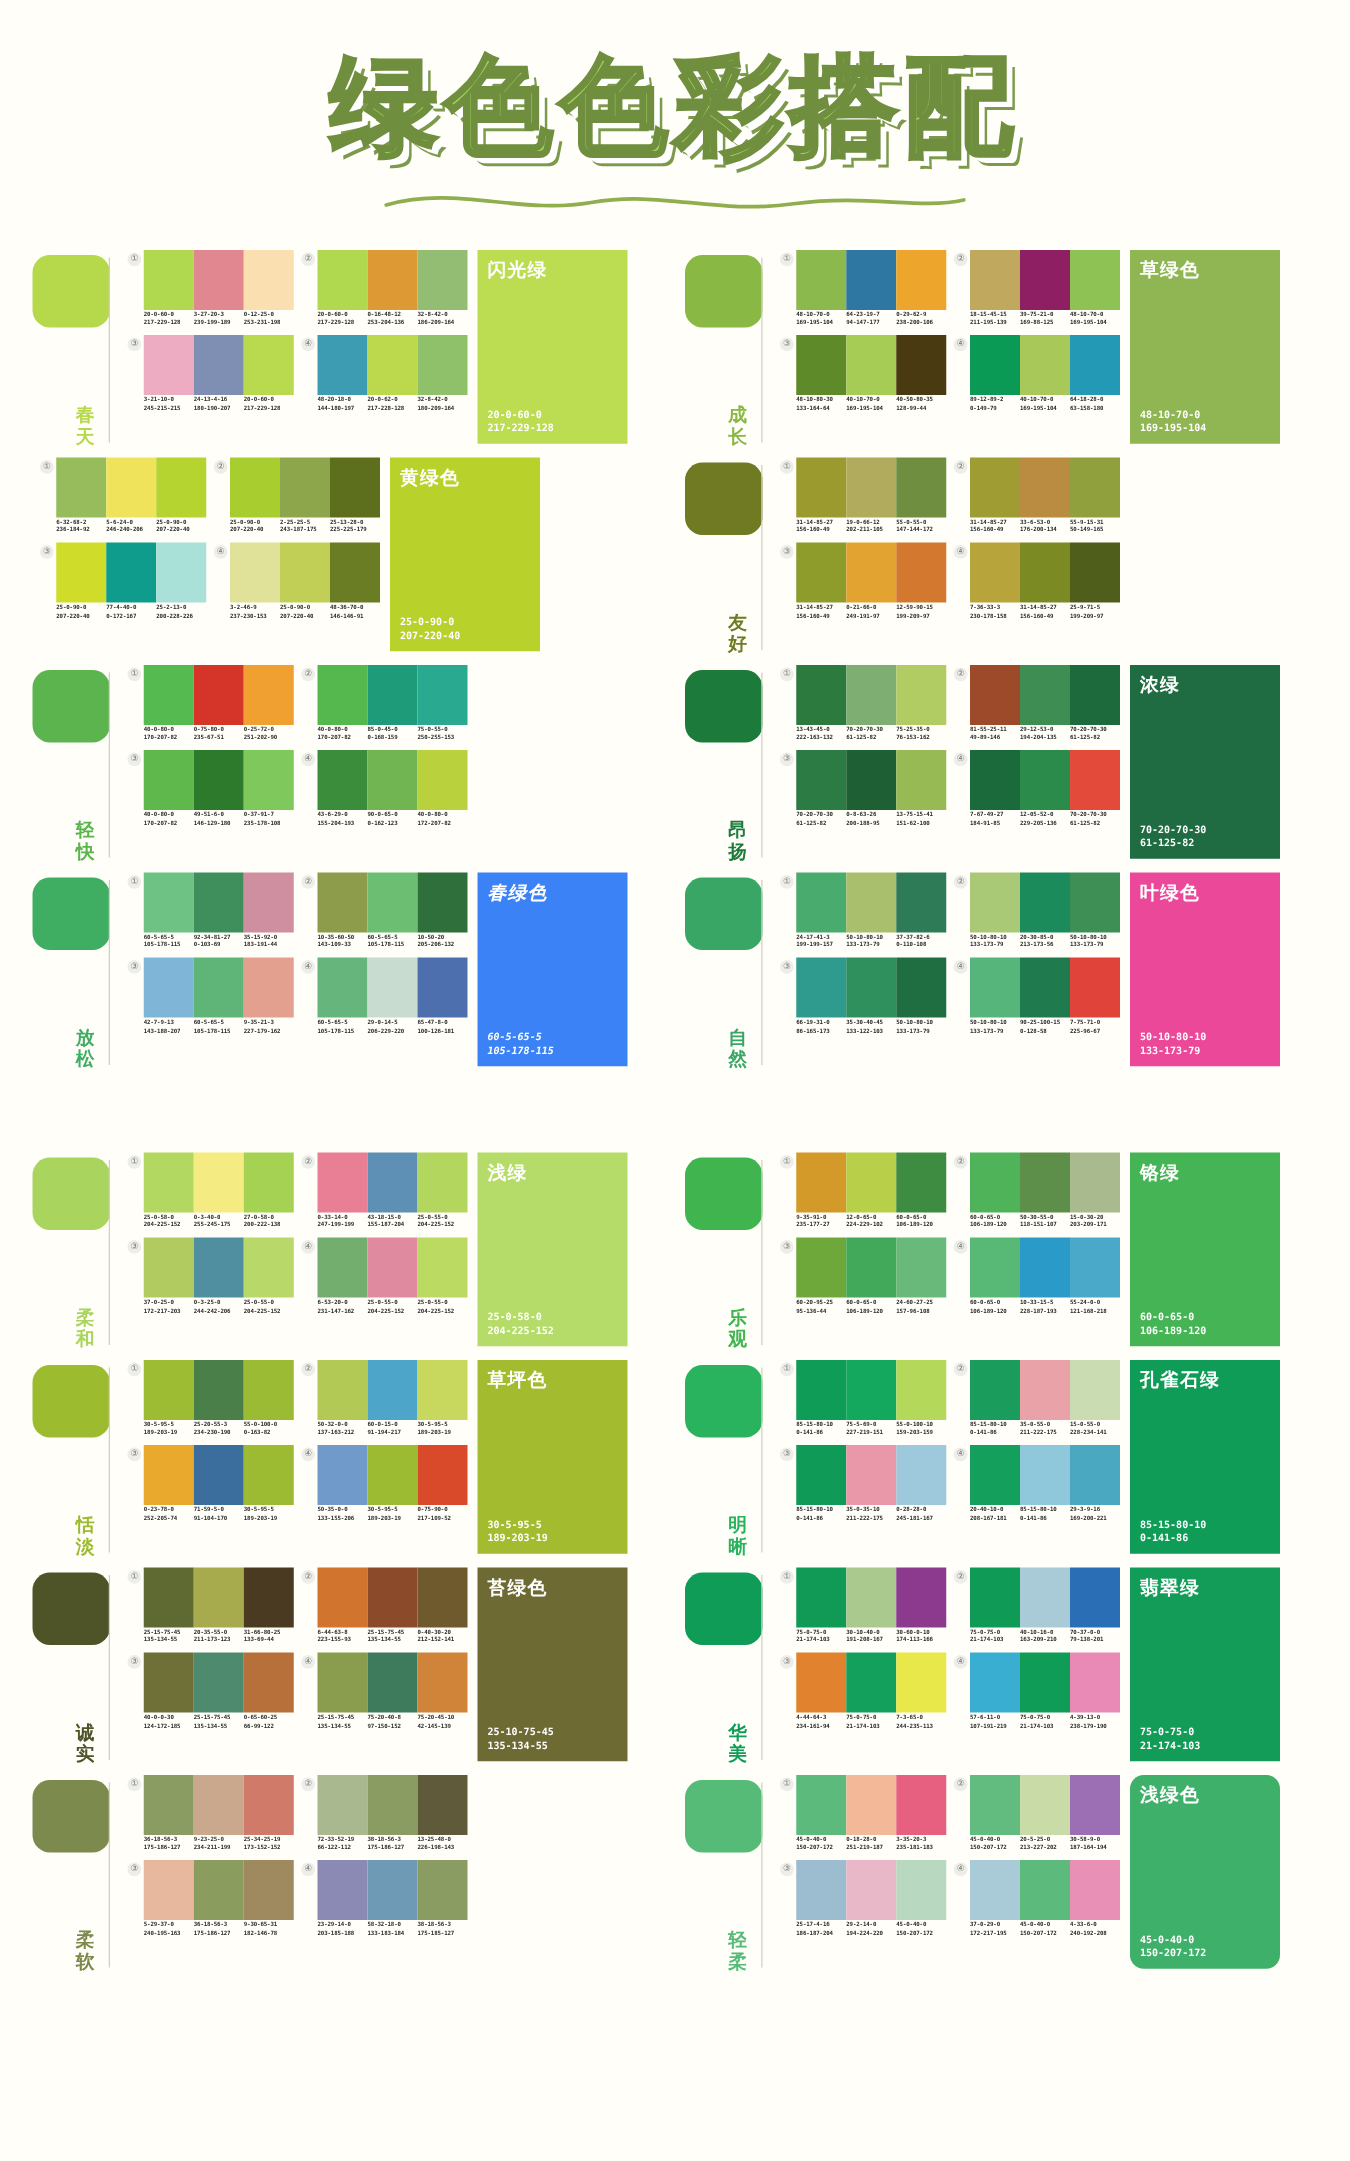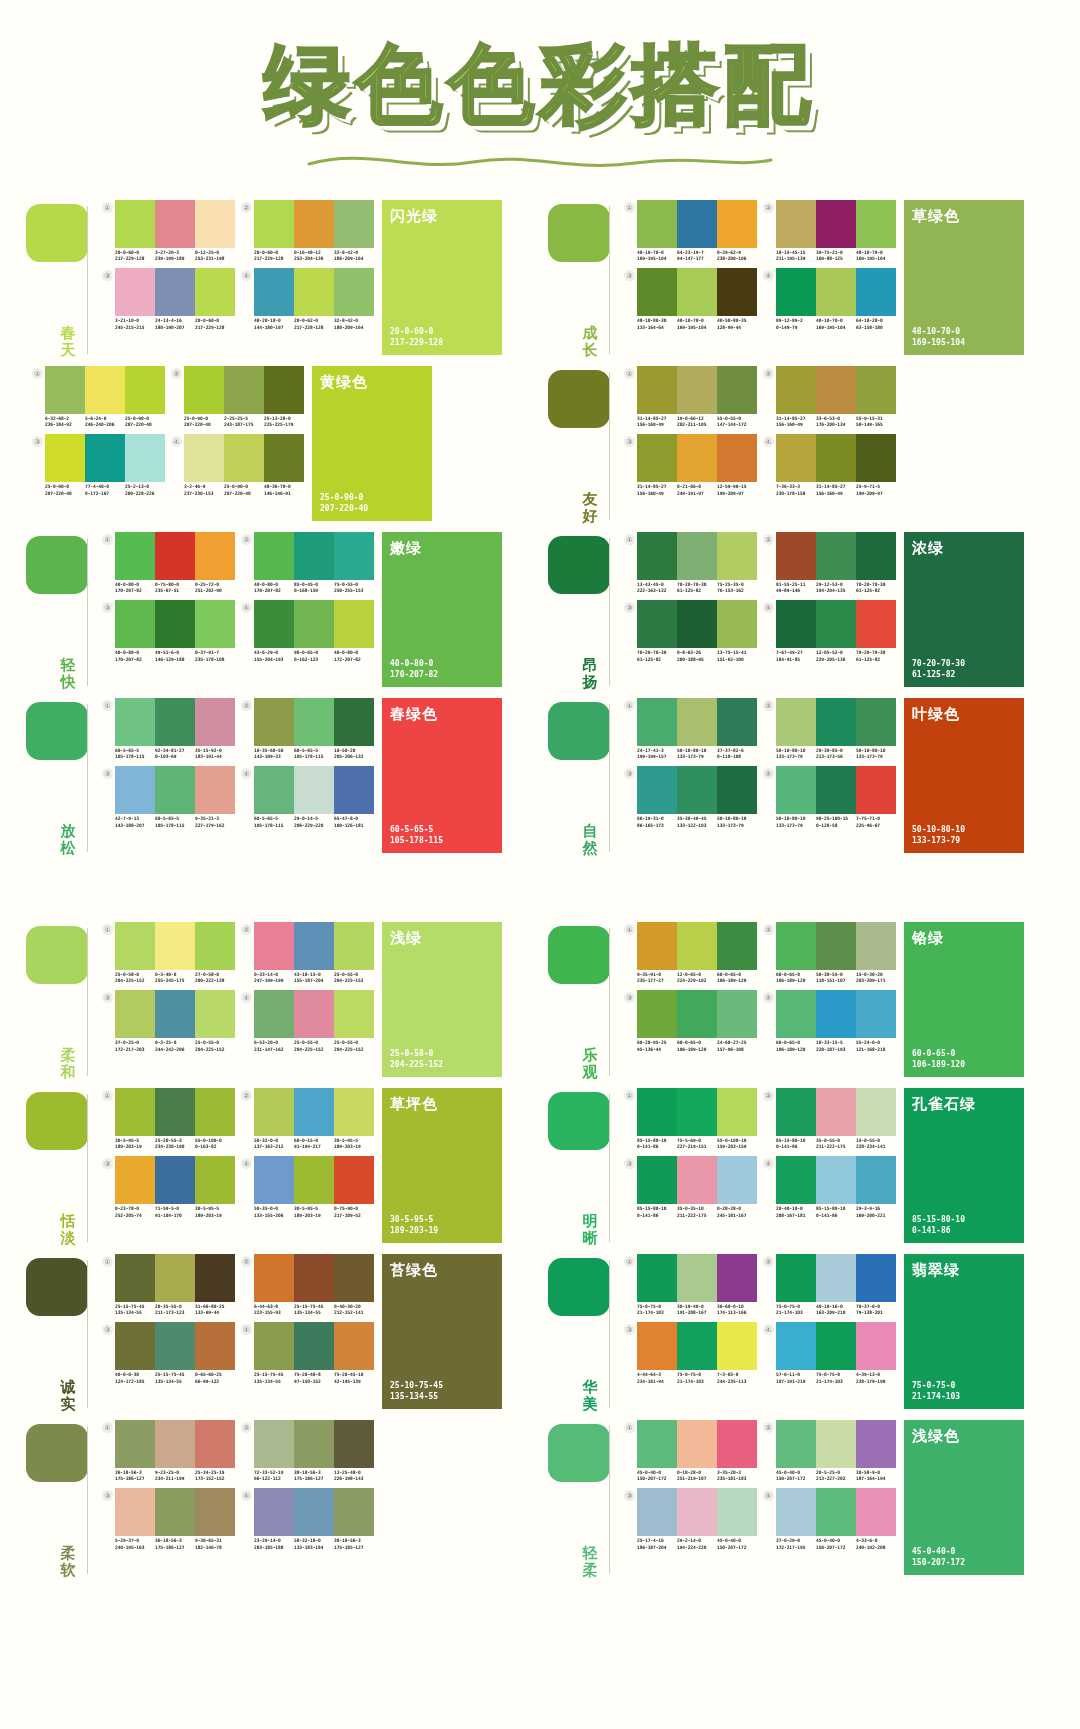--- a/index.html
+++ b/index.html
@@ -580,27 +580,20 @@
                 <b>90-0-65-0</b>
                 <b>0-162-123</b>
               </div>
               <div class="code">
                 <b>40-0-80-0</b>
                 <b>172-207-82</b>
               </div>
             </div>
           </div>
         </div>
-        <div class="name-panel" style="background: rgb(103, 184, 74);">
-          <div class="pname">嫩绿</div>
-          <div>
-            <div class="pcode">40-0-80-0</div>
-            <div class="pcode">170-207-82</div>
-          </div>
-        </div>
       </div>
       <div class="block">
         <div class="chip-col">
           <div class="chip" style="background: rgb(28, 122, 59);"></div>
           <div class="chip-rule"></div>
           <div class="vlabel" style="color: rgb(28, 122, 59);">昂扬</div>
         </div>
         <div class="pal-col">
           <div class="pal">
             <span class="pal-num">①</span>
@@ -792,21 +785,21 @@
                 <b>29-0-14-5</b>
                 <b>206-229-220</b>
               </div>
               <div class="code">
                 <b>65-47-8-0</b>
                 <b>100-126-181</b>
               </div>
             </div>
           </div>
         </div>
-        <div class="name-panel" style="background: #ef4444;">
+        <div class="name-panel" style="background: #3b82f6; font-style: italic;">
           <div class="pname">春绿色</div>
           <div>
             <div class="pcode">60-5-65-5</div>
             <div class="pcode">105-178-115</div>
           </div>
         </div>
       </div>
       <div class="block">
         <div class="chip-col">
           <div class="chip" style="background: rgb(58, 166, 101);"></div>
@@ -898,21 +891,21 @@
                 <b>90-25-100-15</b>
                 <b>0-128-58</b>
               </div>
               <div class="code">
                 <b>7-75-71-0</b>
                 <b>225-96-67</b>
               </div>
             </div>
           </div>
         </div>
-        <div class="name-panel" style="background: #c2410c; justify-content: space-between;">
+        <div class="name-panel" style="background: #ec4899; justify-content: space-between;">
           <div class="pname">叶绿色</div>
           <div>
             <div class="pcode">50-10-80-10</div>
             <div class="pcode">133-173-79</div>
           </div>
         </div>
       </div>
     </div>
     <div class="gap"></div>
     <div class="section">
@@ -1742,21 +1735,21 @@
                 <b>45-0-40-0</b>
                 <b>150-207-172</b>
               </div>
               <div class="code">
                 <b>4-33-6-0</b>
                 <b>240-192-208</b>
               </div>
             </div>
           </div>
         </div>
-        <div class="name-panel" style="background: rgb(63, 176, 106);">
+        <div class="name-panel" style="background: rgb(63, 176, 106); border-radius: 11px;">
           <div class="pname">浅绿色</div>
           <div>
             <div class="pcode">45-0-40-0</div>
             <div class="pcode">150-207-172</div>
           </div>
         </div>
       </div>
     </div>
   </div>
 

